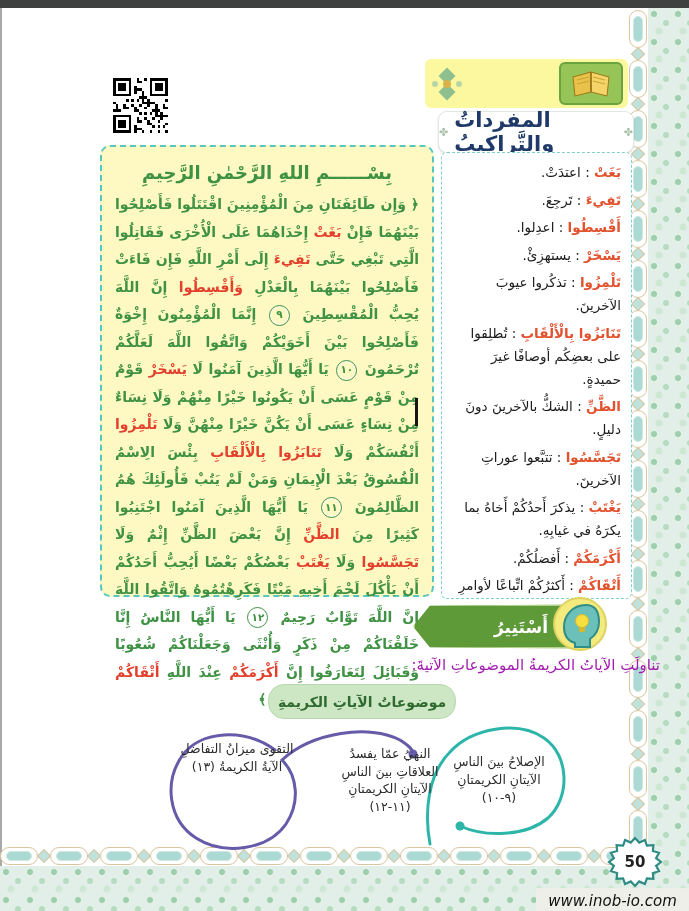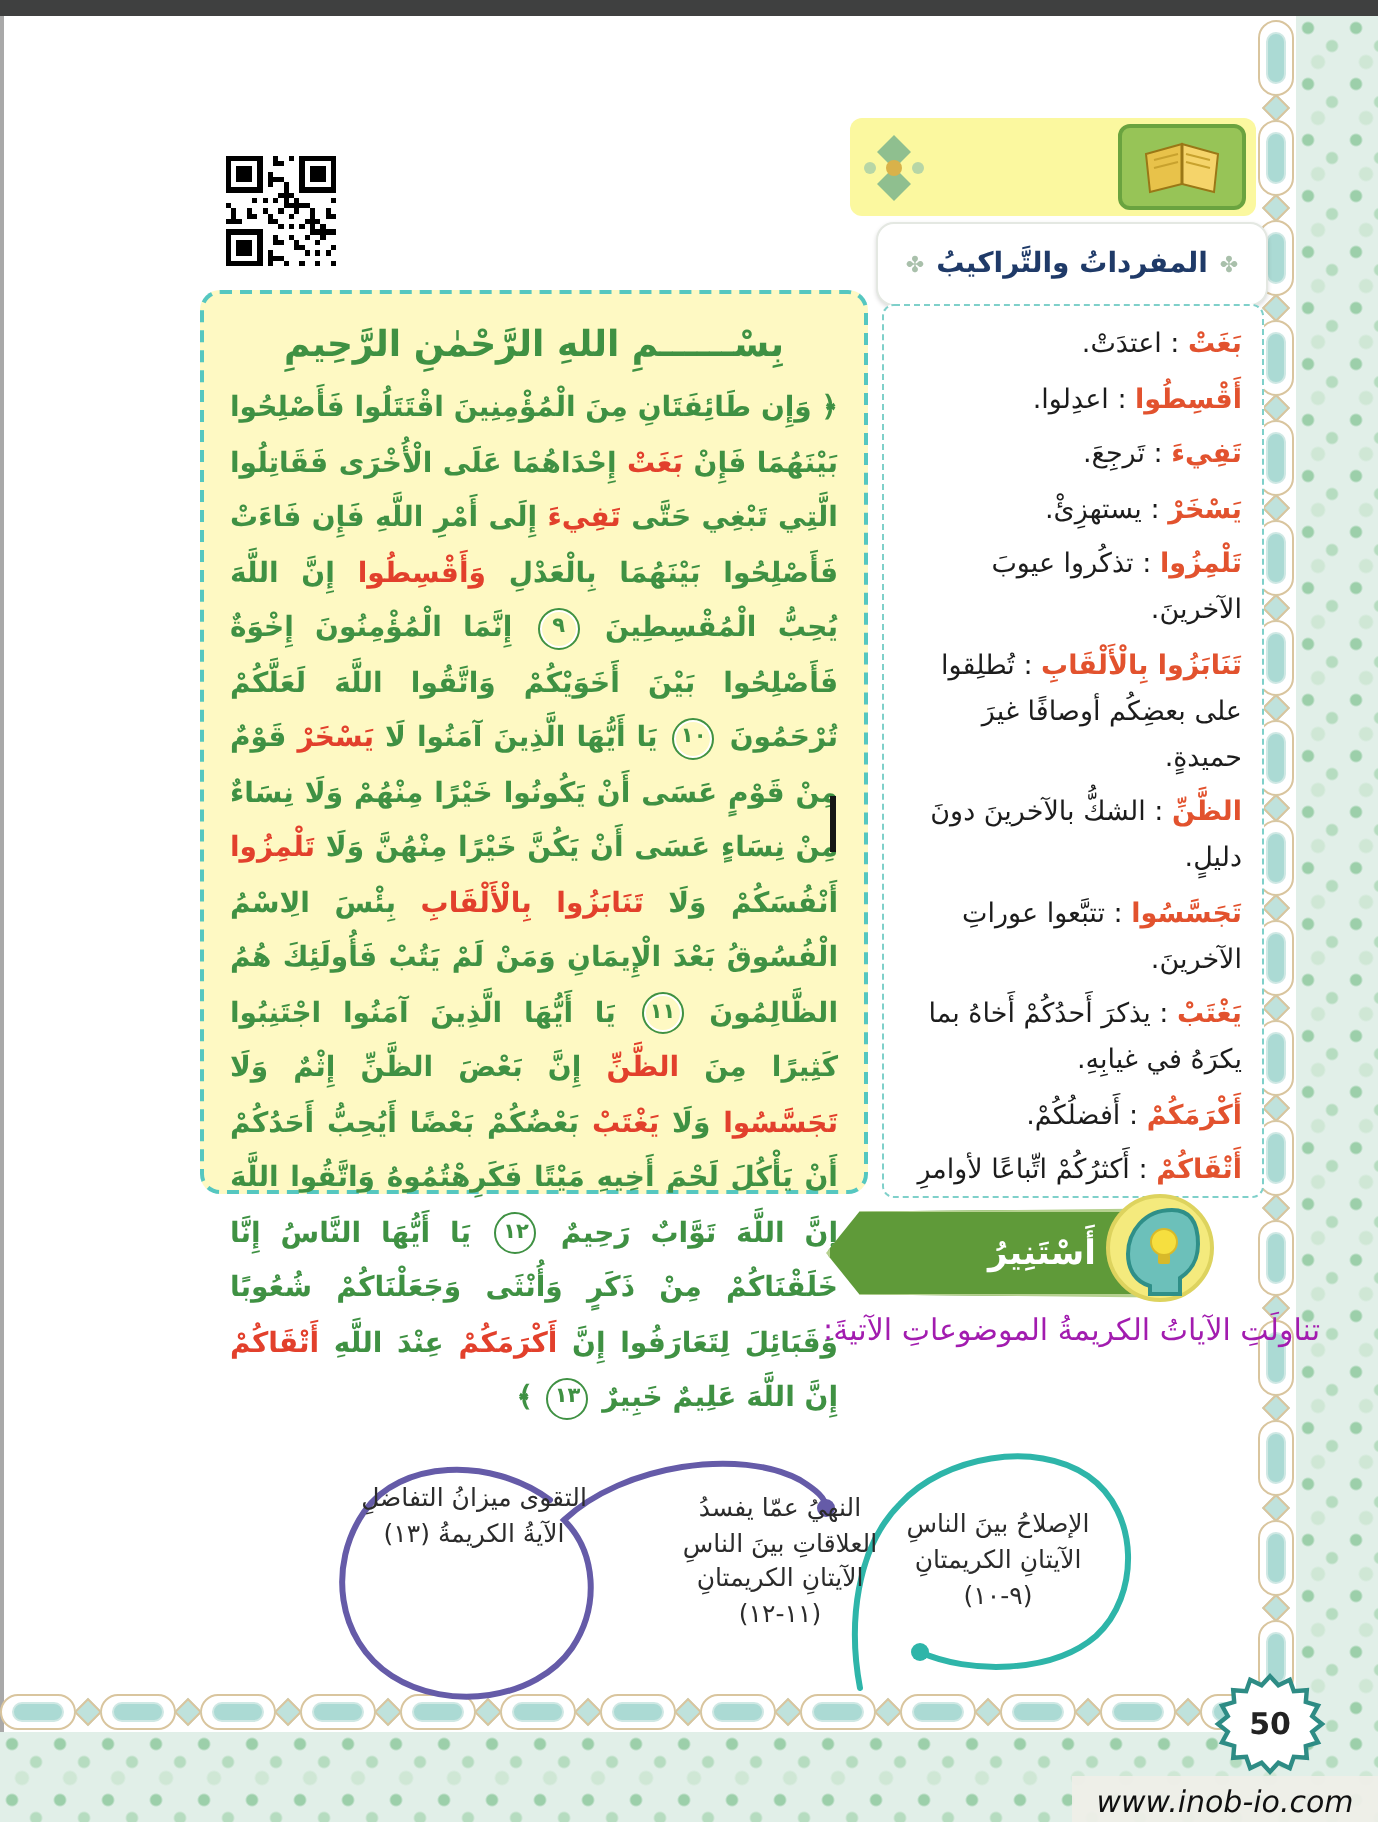--- a/index.html
+++ b/index.html
@@ -39,21 +39,21 @@
   .banner-yellow{position:absolute;left:425px;top:59px;width:203px;height:49px;background:#fbf89f;border-radius:6px;}
   .banner-title{position:absolute;left:42px;right:74px;top:0;height:49px;display:flex;align-items:center;justify-content:center;
     color:#1f2d5a;font-weight:bold;font-size:17px;}
   .book-box{position:absolute;left:134px;top:3px;width:64px;height:43px;background:#97c457;border:2px solid #6aa33f;border-radius:6px;
     display:flex;align-items:center;justify-content:center;box-sizing:border-box;}
   .banner-ornament{position:absolute;left:2px;top:5px;width:40px;height:40px;}
 
   
   .mufradat-header{position:absolute;left:438px;top:111px;width:194px;height:40px;background:#fff;border:1px solid #e4e8e2;
     border-radius:9px;box-shadow:0 1px 2px rgba(0,0,0,.15);display:flex;align-items:center;justify-content:center;gap:6px;}
-  .mufradat-header .title{color:#1f3a68;font-weight:bold;font-size:14px;}
+  .mufradat-header .title{color:#1f3a68;font-weight:bold;font-size:21px;}
   .side-orn{color:#a9c0ab;font-size:11px;}
 
   
   .quran-box{position:absolute;left:100px;top:145px;width:334px;height:452px;background:#fef9c3;border:2px dashed #55c7c0;
     border-radius:10px;box-sizing:border-box;padding:8px 13px;direction:rtl;}
   .bismillah{text-align:center;color:#3f9143;font-weight:bold;font-size:18px;height:36px;line-height:36px;}
   .verses{text-align:justify;color:#3f9143;font-size:14px;line-height:27.5px;font-weight:bold;}
   .verses .hl{color:#e2402c;}
   .vnum{display:inline-flex;align-items:center;justify-content:center;width:19px;height:19px;border:1.6px solid #3f9143;
     border-radius:50%;font-size:10.5px;color:#3f9143;vertical-align:middle;margin:0 2px;box-shadow:0 0 0 1px #fff inset;}
@@ -348,22 +348,22 @@
 
   <div class="quran-box">
     <div class="bismillah">بِسْــــــمِ اللهِ الرَّحْمٰنِ الرَّحِيمِ</div>
     <div class="verses"><span>﴿ وَإِن طَائِفَتَانِ مِنَ الْمُؤْمِنِينَ اقْتَتَلُوا فَأَصْلِحُوا بَيْنَهُمَا فَإِنْ </span><span class="hl">بَغَتْ</span><span> إِحْدَاهُمَا عَلَى الْأُخْرَى فَقَاتِلُوا الَّتِي تَبْغِي حَتَّى </span><span class="hl">تَفِيءَ</span><span> إِلَى أَمْرِ اللَّهِ فَإِن فَاءَتْ فَأَصْلِحُوا بَيْنَهُمَا بِالْعَدْلِ </span><span class="hl">وَأَقْسِطُوا</span><span> إِنَّ اللَّهَ يُحِبُّ الْمُقْسِطِينَ </span><span class="vnum">٩</span><span> إِنَّمَا الْمُؤْمِنُونَ إِخْوَةٌ فَأَصْلِحُوا بَيْنَ أَخَوَيْكُمْ وَاتَّقُوا اللَّهَ لَعَلَّكُمْ تُرْحَمُونَ </span><span class="vnum">١٠</span><span> يَا أَيُّهَا الَّذِينَ آمَنُوا لَا </span><span class="hl">يَسْخَرْ</span><span> قَوْمٌ مِنْ قَوْمٍ عَسَى أَنْ يَكُونُوا خَيْرًا مِنْهُمْ وَلَا نِسَاءٌ مِنْ نِسَاءٍ عَسَى أَنْ يَكُنَّ خَيْرًا مِنْهُنَّ وَلَا </span><span class="hl">تَلْمِزُوا</span><span> أَنْفُسَكُمْ وَلَا </span><span class="hl">تَنَابَزُوا بِالْأَلْقَابِ</span><span> بِئْسَ الِاسْمُ الْفُسُوقُ بَعْدَ الْإِيمَانِ وَمَنْ لَمْ يَتُبْ فَأُولَئِكَ هُمُ الظَّالِمُونَ </span><span class="vnum">١١</span><span> يَا أَيُّهَا الَّذِينَ آمَنُوا اجْتَنِبُوا كَثِيرًا مِنَ </span><span class="hl">الظَّنِّ</span><span> إِنَّ بَعْضَ الظَّنِّ إِثْمٌ وَلَا </span><span class="hl">تَجَسَّسُوا</span><span> وَلَا </span><span class="hl">يَغْتَبْ</span><span> بَعْضُكُمْ بَعْضًا أَيُحِبُّ أَحَدُكُمْ أَنْ يَأْكُلَ لَحْمَ أَخِيهِ مَيْتًا فَكَرِهْتُمُوهُ وَاتَّقُوا اللَّهَ إِنَّ اللَّهَ تَوَّابٌ رَحِيمٌ </span><span class="vnum">١٢</span><span> يَا أَيُّهَا النَّاسُ إِنَّا خَلَقْنَاكُمْ مِنْ ذَكَرٍ وَأُنْثَى وَجَعَلْنَاكُمْ شُعُوبًا وَقَبَائِلَ لِتَعَارَفُوا إِنَّ </span><span class="hl">أَكْرَمَكُمْ</span><span> عِنْدَ اللَّهِ </span><span class="hl">أَتْقَاكُمْ</span><span> إِنَّ اللَّهَ عَلِيمٌ خَبِيرٌ </span><span class="vnum">١٣</span><span> ﴾</span></div>
   </div>
   <div class="cursor-artifact"></div>
 
   <div class="vocab-box">
     <div>
         <div class="vitem"><span class="vterm">بَغَتْ</span><span class="vcolon"> : </span><span class="vdef">اعتدَتْ.</span></div>
+        <div class="vitem"><span class="vterm">تَفِيءَ</span><span class="vcolon"> : </span><span class="vdef">تَرجِعَ.</span></div>
         <div class="vitem"><span class="vterm">أَقْسِطُوا</span><span class="vcolon"> : </span><span class="vdef">اعدِلوا.</span></div>
-        <div class="vitem"><span class="vterm">تَفِيءَ</span><span class="vcolon"> : </span><span class="vdef">تَرجِعَ.</span></div>
         <div class="vitem"><span class="vterm">يَسْخَرْ</span><span class="vcolon"> : </span><span class="vdef">يستهزِئْ.</span></div>
         <div class="vitem"><span class="vterm">تَلْمِزُوا</span><span class="vcolon"> : </span><span class="vdef">تذكُروا عيوبَ الآخرينَ.</span></div>
         <div class="vitem"><span class="vterm">تَنَابَزُوا بِالْأَلْقَابِ</span><span class="vcolon"> : </span><span class="vdef">تُطلِقوا على بعضِكُم أوصافًا غيرَ حميدةٍ.</span></div>
         <div class="vitem"><span class="vterm">الظَّنِّ</span><span class="vcolon"> : </span><span class="vdef">الشكُّ بالآخرينَ دونَ دليلٍ.</span></div>
         <div class="vitem"><span class="vterm">تَجَسَّسُوا</span><span class="vcolon"> : </span><span class="vdef">تتبَّعوا عوراتِ الآخرينَ.</span></div>
         <div class="vitem"><span class="vterm">يَغْتَبْ</span><span class="vcolon"> : </span><span class="vdef">يذكرَ أَحدُكُمْ أَخاهُ بما يكرَهُ في غيابِهِ.</span></div>
         <div class="vitem"><span class="vterm">أَكْرَمَكُمْ</span><span class="vcolon"> : </span><span class="vdef">أَفضلُكُمْ.</span></div>
         <div class="vitem"><span class="vterm">أَتْقَاكُمْ</span><span class="vcolon"> : </span><span class="vdef">أَكثرُكُمْ اتِّباعًا لأوامرِ اللهِ تعالى، واجتنابًا لنواهيهِ.</span></div>
       </div>
   </div>
@@ -373,20 +373,21 @@
   </div>
   <svg class="head-icon" viewBox="0 0 56 56">
     <circle cx="28" cy="28" r="26" fill="#f4ea7d" stroke="#ddd35e" stroke-width="2"></circle>
     <path d="M34,9 C20,9 12,20 12,31 C12,39 16,45 23,47 L23,51 L38,51 L38,43 C44,39 47,34 47,26 C47,15 43,9 34,9 Z" fill="#6cc0ba" stroke="#2f8f88" stroke-width="2"></path>
     <circle cx="30" cy="25" r="6.5" fill="#f6df3f" stroke="#d8b92a" stroke-width="1"></circle>
     <rect x="27" y="31" width="6" height="5" rx="1" fill="#d8b92a"></rect>
   </svg>
 
   <div class="intro-line">تناولَتِ الآياتُ الكريمةُ الموضوعاتِ الآتيةَ:</div>
 
+  <div class="topics-label">موضوعاتُ الآياتِ الكريمةِ</div>
 
   <svg class="diagram-svg" viewBox="0 0 620 138" fill="none">
     <path id="teal-loop" d="M370,128 C364,96 368,58 390,36 C412,12 458,4 484,22 C510,40 510,82 488,102 C466,121 424,121 400,110" stroke-width="3" stroke-linecap="round" stroke="#2eb5a9"></path>
     <circle id="teal-dot" cx="400" cy="110" r="4.5" fill="#2eb5a9"></circle>
     <path id="purple-loop" d="M215,34 C185,12 140,14 122,40 C104,66 108,104 136,122 C164,140 208,134 226,108 C240,87 238,60 222,44 C252,16 310,8 340,24 C348,29 353,33 353,38" stroke-width="3" stroke-linecap="round" stroke="#655ba8"></path>
     <circle id="purple-dot" cx="353" cy="38" r="4.5" fill="#655ba8"></circle>
   </svg>
   <div class="circle-text ct-right">
       <div>الإصلاحُ بينَ الناسِ</div>
       <div>الآيتانِ الكريمتانِ</div>

